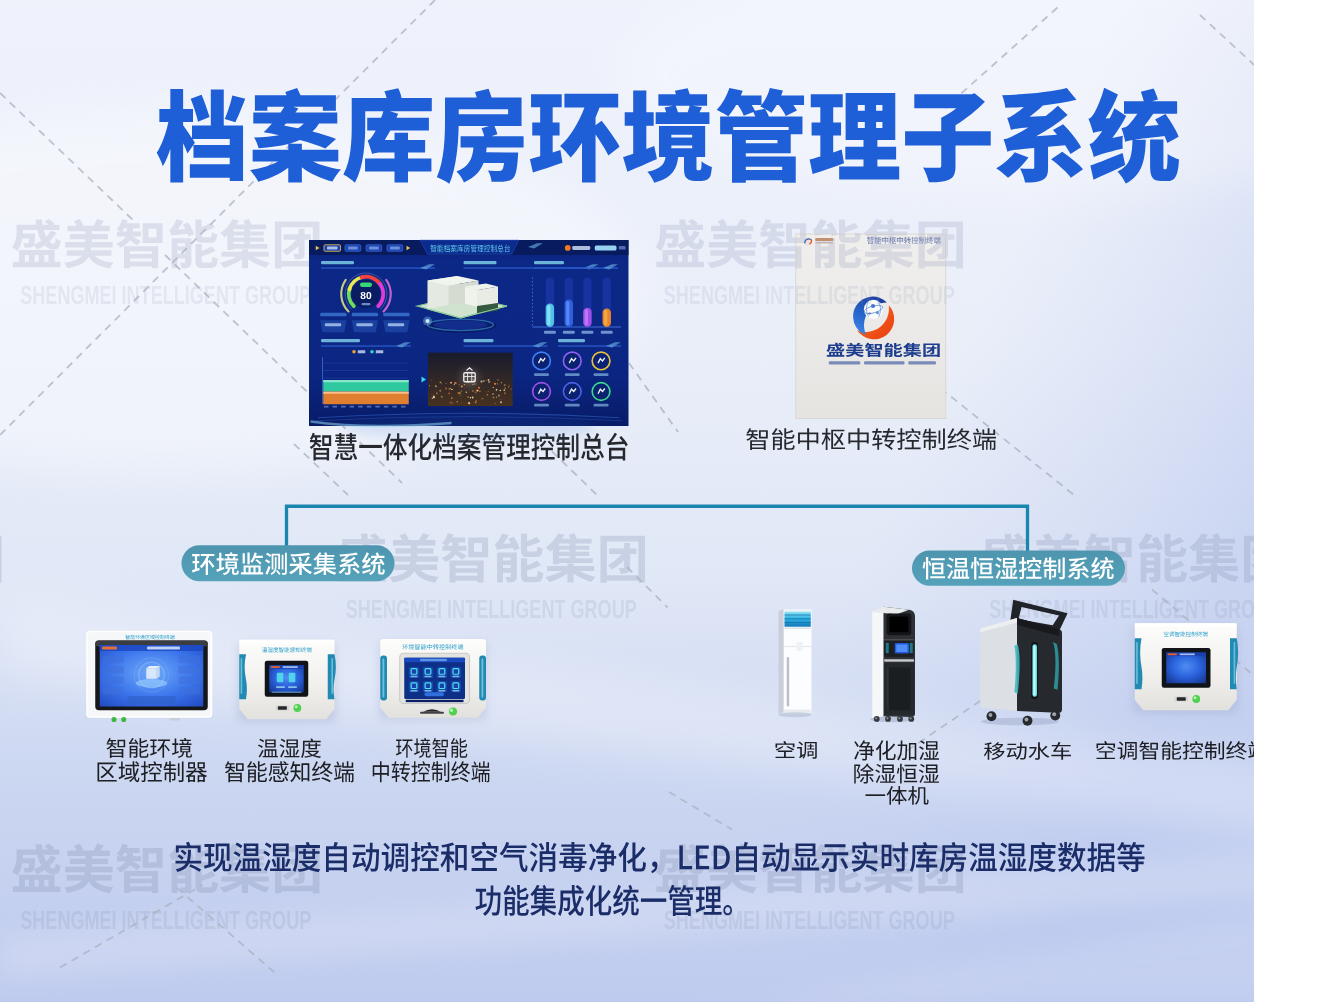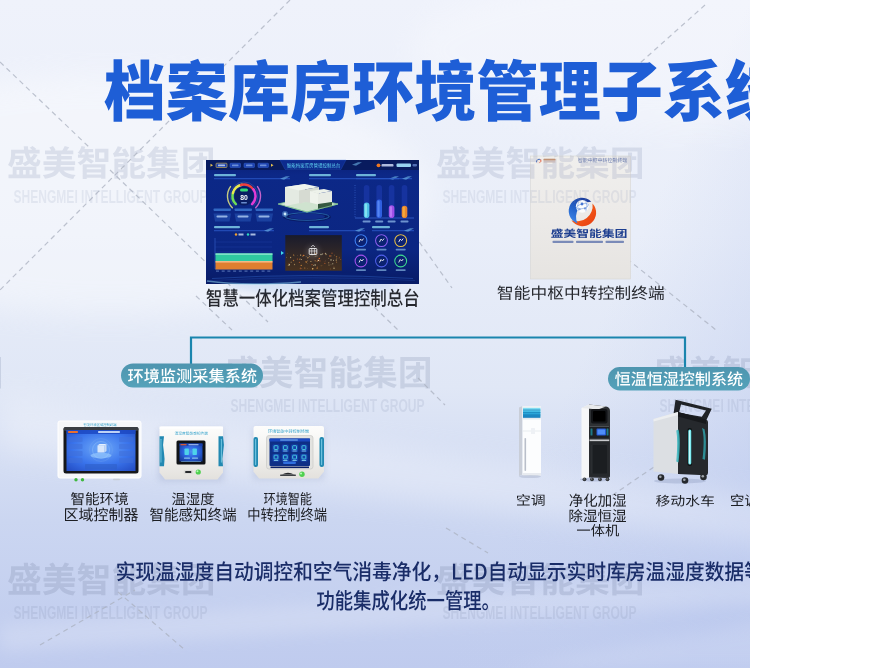--- a/index.html
+++ b/index.html
@@ -1,14 +1,14 @@
 <!DOCTYPE html>
 <html><head><meta charset="utf-8"><style>
 html,body{margin:0;padding:0}
-#page{position:relative;width:750px;height:668px;overflow:hidden;font-family:"Liberation Sans",sans-serif}
+#page{position:relative;width:836px;height:668px;overflow:hidden;font-family:"Liberation Sans",sans-serif}
 </style></head><body>
 <div id="page">
 <svg width="890" height="668" viewBox="0 0 890 668" style="position:absolute;left:0;top:0">
 <defs>
 
 <linearGradient id="bgMain" x1="0" y1="0" x2="0" y2="1">
  <stop offset="0" stop-color="#eff2fb"></stop>
  <stop offset="0.35" stop-color="#e9eef9"></stop>
  <stop offset="0.58" stop-color="#e0e7f6"></stop>
  <stop offset="0.78" stop-color="#cbd6f1"></stop>

